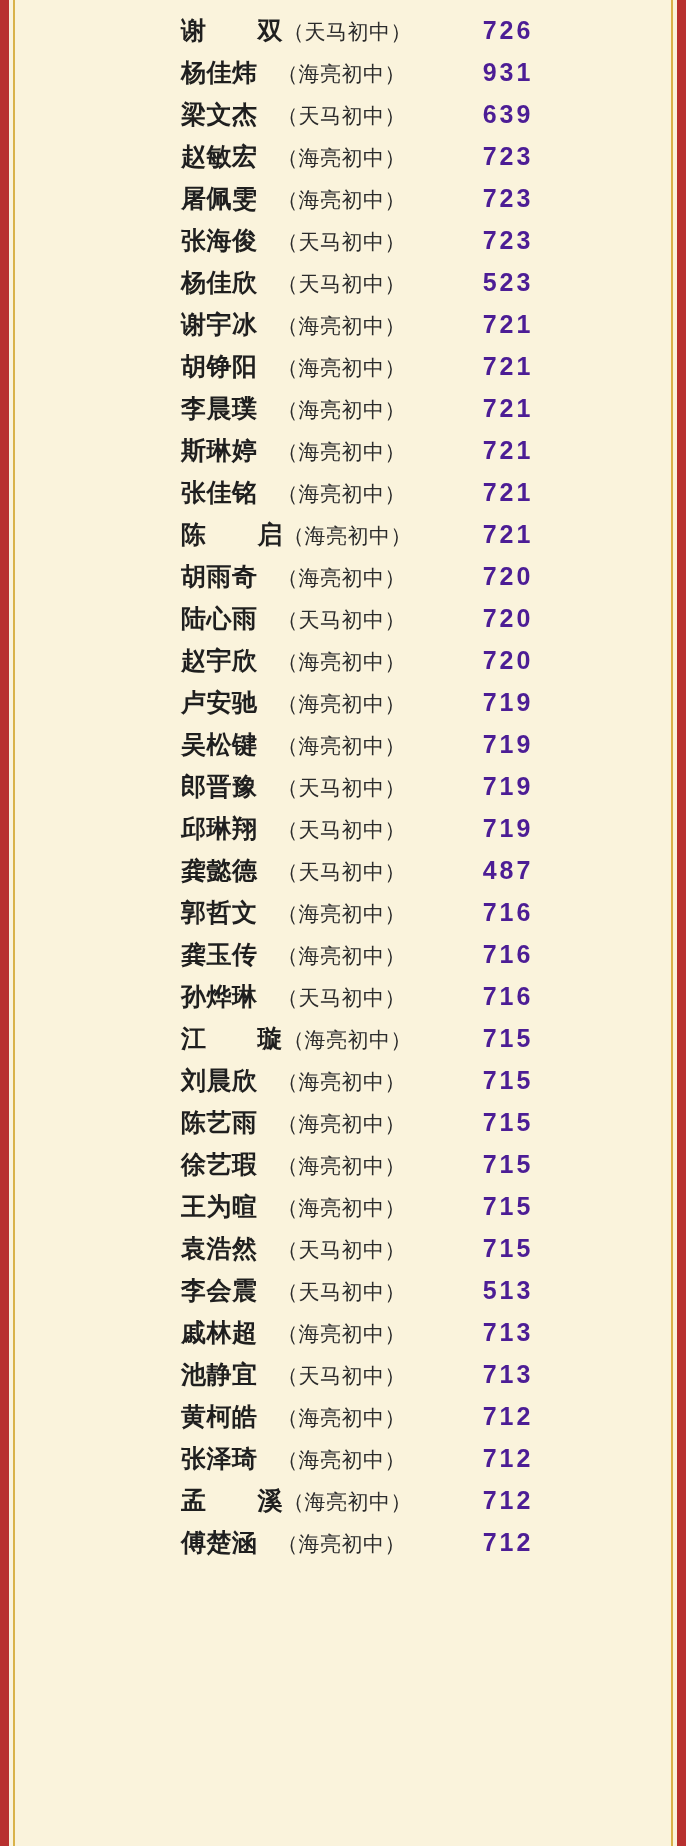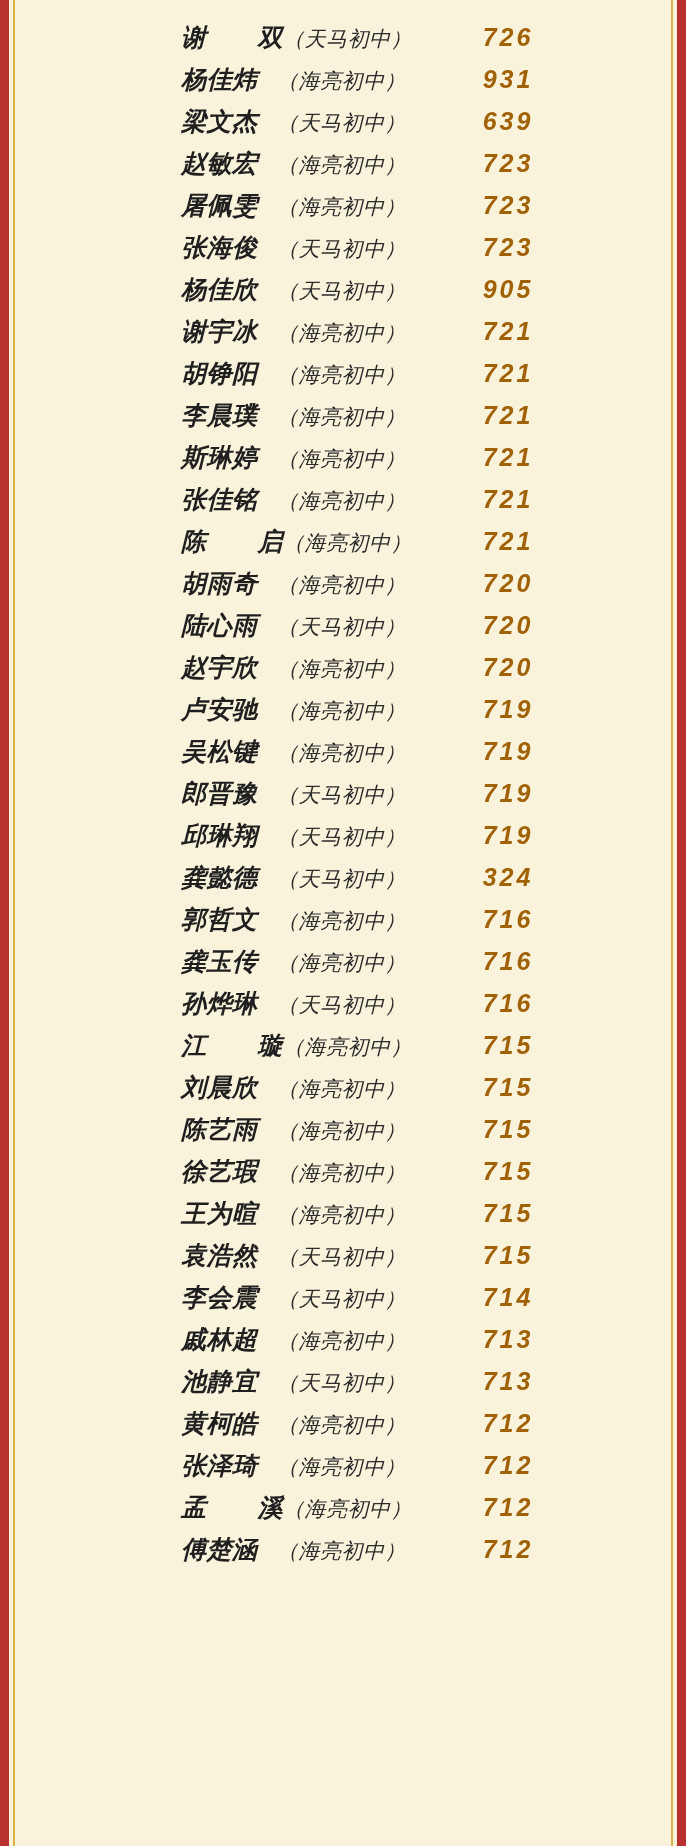--- a/index.html
+++ b/index.html
@@ -29,23 +29,22 @@
     bottom: 0;
     width: 2px;
     background: #d9b24a;
   }
   .inner-rule-left { left: 4px; }
   .inner-rule-right { right: 4px; }
 
   .list {
     position: relative;
     padding: 0;
-    margin: 16px;
+    margin: 9px;
     list-style: none;
-    font-style: italic;
   }
   .row {
     display: flex;
     align-items: center;
     justify-content: center;
     height: 42px;
     color: #2b2b2b;
     font-size: 24px;
     letter-spacing: 0.5px;
   }
@@ -68,21 +67,21 @@
   .school {
     font-size: 21px;
     color: #2b2b2b;
     white-space: pre;
   }
   .score {
     width: 150px;
     text-align: center;
     font-size: 25px;
     font-weight: 600;
-    color: #a16207;
+    color: #4c1d95;
     letter-spacing: 3px;
   }
 </style>
 </head>
 <body>
 
 <div class="page">
   <div class="inner-rule-left"></div>
   <div class="inner-rule-right"></div>
   <ul class="list" id="score-list">
@@ -126,21 +125,21 @@
           <span class="name">张海俊</span>
           <span class="school">（天马初中）</span>
         </span>
         <span class="score">723</span>
       </li>
       <li class="row">
         <span class="name-block">
           <span class="name">杨佳欣</span>
           <span class="school">（天马初中）</span>
         </span>
-        <span class="score">905</span>
+        <span class="score">523</span>
       </li>
       <li class="row">
         <span class="name-block">
           <span class="name">谢宇冰</span>
           <span class="school">（海亮初中）</span>
         </span>
         <span class="score">721</span>
       </li>
       <li class="row">
         <span class="name-block">
@@ -224,21 +223,21 @@
           <span class="name">邱琳翔</span>
           <span class="school">（天马初中）</span>
         </span>
         <span class="score">719</span>
       </li>
       <li class="row">
         <span class="name-block">
           <span class="name">龚懿德</span>
           <span class="school">（天马初中）</span>
         </span>
-        <span class="score">324</span>
+        <span class="score">487</span>
       </li>
       <li class="row">
         <span class="name-block">
           <span class="name">郭哲文</span>
           <span class="school">（海亮初中）</span>
         </span>
         <span class="score">716</span>
       </li>
       <li class="row">
         <span class="name-block">
@@ -294,21 +293,21 @@
           <span class="name">袁浩然</span>
           <span class="school">（天马初中）</span>
         </span>
         <span class="score">715</span>
       </li>
       <li class="row">
         <span class="name-block">
           <span class="name">李会震</span>
           <span class="school">（天马初中）</span>
         </span>
-        <span class="score">714</span>
+        <span class="score">513</span>
       </li>
       <li class="row">
         <span class="name-block">
           <span class="name">戚林超</span>
           <span class="school">（海亮初中）</span>
         </span>
         <span class="score">713</span>
       </li>
       <li class="row">
         <span class="name-block">

